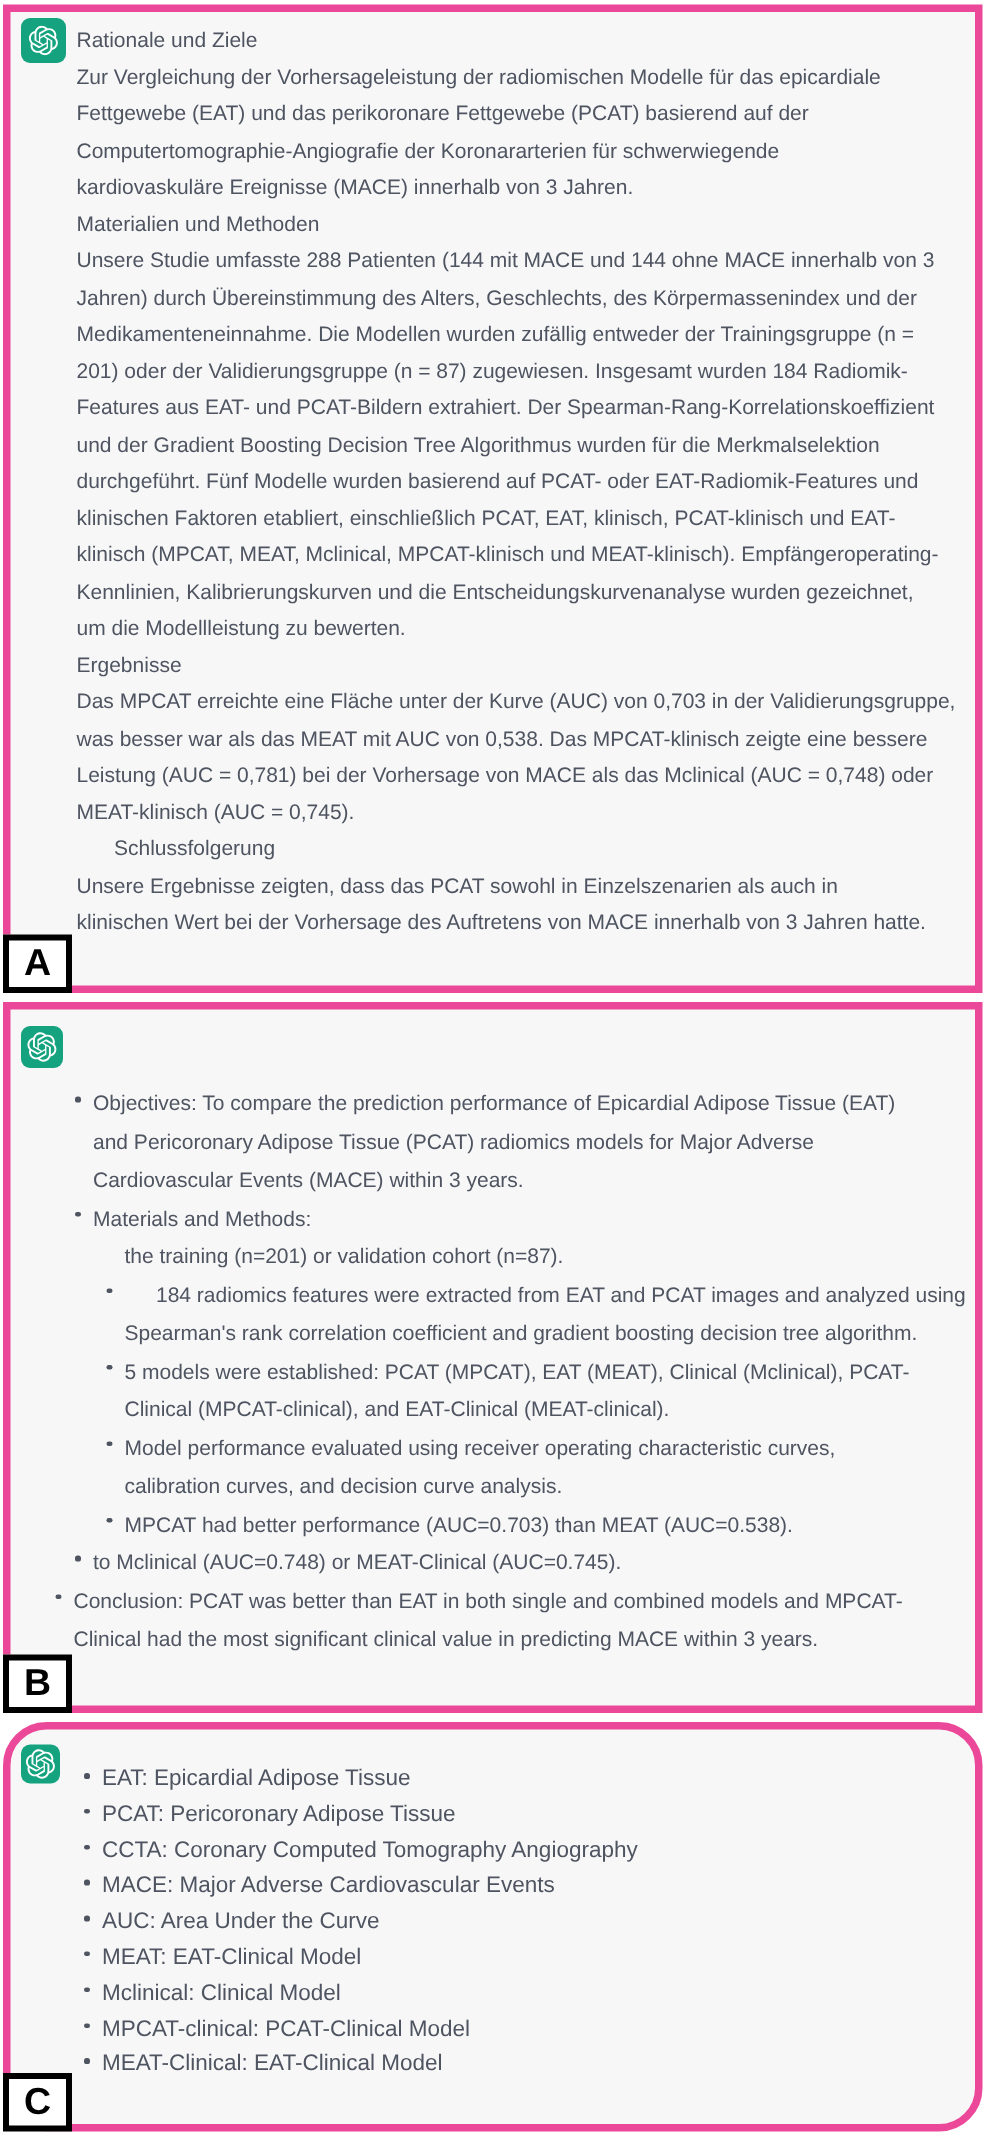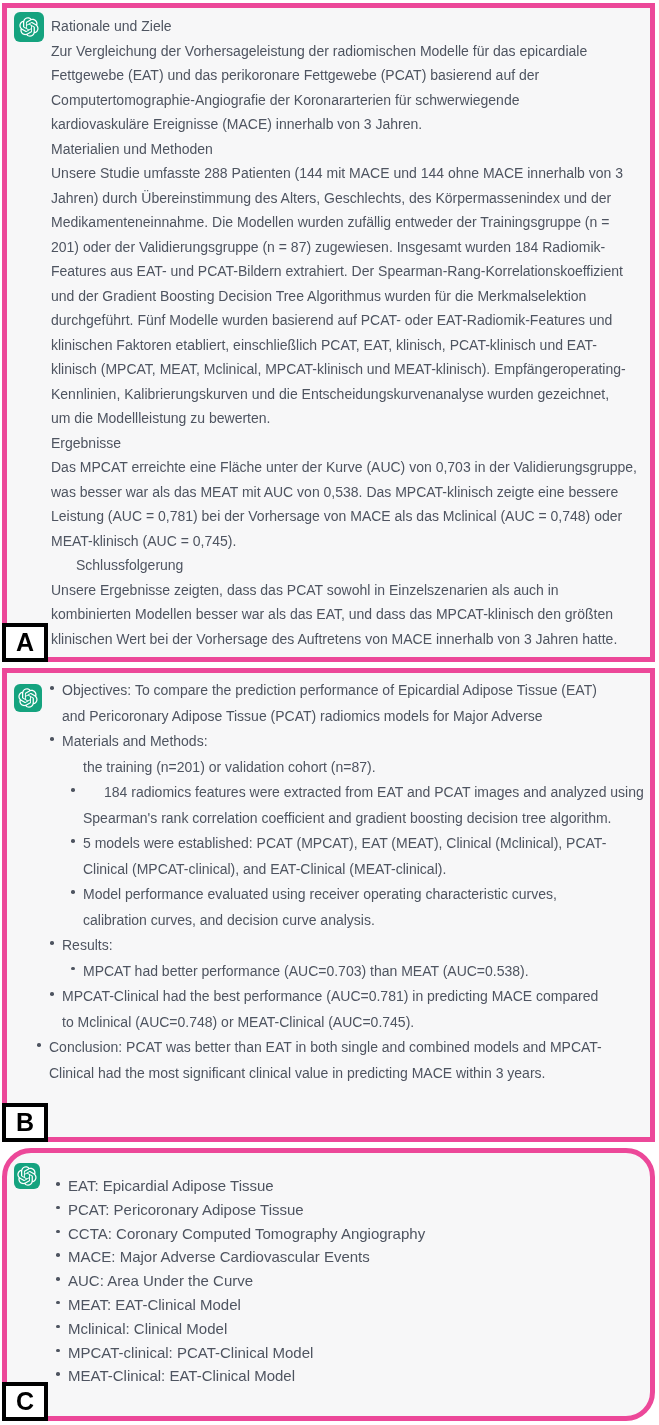--- a/index.html
+++ b/index.html
@@ -59,46 +59,45 @@
         <div class="line" style="line-height: 24.5px; font-size: 14px; padding-left: 44px;"><span>klinisch (MPCAT, MEAT, Mclinical, MPCAT-klinisch und MEAT-klinisch). Empfängeroperating-</span></div>
         <div class="line" style="line-height: 24.5px; font-size: 14px; padding-left: 44px;"><span>Kennlinien, Kalibrierungskurven und die Entscheidungskurvenanalyse wurden gezeichnet,</span></div>
         <div class="line" style="line-height: 24.5px; font-size: 14px; padding-left: 44px;"><span>um die Modellleistung zu bewerten.</span></div>
         <div class="line" style="line-height: 24.5px; font-size: 14px; padding-left: 44px;"><span>Ergebnisse</span></div>
         <div class="line" style="line-height: 24.5px; font-size: 14px; padding-left: 44px;"><span>Das MPCAT erreichte eine Fläche unter der Kurve (AUC) von 0,703 in der Validierungsgruppe,</span></div>
         <div class="line" style="line-height: 24.5px; font-size: 14px; padding-left: 44px;"><span>was besser war als das MEAT mit AUC von 0,538. Das MPCAT-klinisch zeigte eine bessere</span></div>
         <div class="line" style="line-height: 24.5px; font-size: 14px; padding-left: 44px;"><span>Leistung (AUC = 0,781) bei der Vorhersage von MACE als das Mclinical (AUC = 0,748) oder</span></div>
         <div class="line" style="line-height: 24.5px; font-size: 14px; padding-left: 44px;"><span>MEAT-klinisch (AUC = 0,745).</span></div>
         <div class="line" style="line-height: 24.5px; font-size: 14px; padding-left: 69px;"><span>Schlussfolgerung</span></div>
         <div class="line" style="line-height: 24.5px; font-size: 14px; padding-left: 44px;"><span>Unsere Ergebnisse zeigten, dass das PCAT sowohl in Einzelszenarien als auch in</span></div>
-        <div class="line" style="line-height: 24.5px; font-size: 14px; padding-left: 44px;"><span>kombinierten Modellen besser war als das EAT, und dass das MPCAT-klinisch den größten</span></div>
         <div class="line" style="line-height: 24.5px; font-size: 14px; padding-left: 44px;"><span>klinischen Wert bei der Vorhersage des Auftretens von MACE innerhalb von 3 Jahren hatte.</span></div>
       </div>
     <div class="plabel">A</div>
   </section>
 
   <section class="panel" style="top:668px;height:474px;">
     <span class="bot-icon" style="left:7px;top:11px;width:28px;height:28px;">
       <svg viewBox="0 0 41 41">
           <path fill="#ffffff" d="M37.5324 16.8707C37.9808 15.5241 38.1363 14.0974 37.9886 12.6859C37.8409 11.2744 37.3934 9.91076 36.676 8.68622C35.6126 6.83404 33.9882 5.3676 32.0373 4.4985C30.0864 3.62941 27.9098 3.40259 25.8215 3.85078C24.8796 2.7893 23.7219 1.94125 22.4257 1.36341C21.1295 0.785575 19.7249 0.491269 18.3058 0.500197C16.1708 0.495044 14.0893 1.16803 12.3614 2.42214C10.6335 3.67624 9.34853 5.44666 8.6917 7.47815C7.30085 7.76286 5.98686 8.3414 4.8377 9.17505C3.68854 10.0087 2.73073 11.0782 2.02839 12.312C0.956464 14.1591 0.498905 16.2988 0.721698 18.4228C0.944492 20.5467 1.83612 22.5449 3.268 24.1293C2.81966 25.4759 2.66413 26.9026 2.81182 28.3141C2.95951 29.7256 3.40701 31.0892 4.12437 32.3138C5.18791 34.1659 6.81226 35.6322 8.76321 36.5013C10.7142 37.3704 12.8908 37.5973 14.9789 37.1492C15.9208 38.2107 17.0786 39.0587 18.3747 39.6366C19.6709 40.2144 21.0755 40.5087 22.4946 40.4998C24.6307 40.5054 26.7133 39.8321 28.4418 38.5772C30.1704 37.3223 31.4556 35.5506 32.1119 33.5179C33.5027 33.2332 34.8167 32.6547 35.9659 31.821C37.115 30.9874 38.0728 29.9178 38.7752 28.684C39.8458 26.8371 40.3023 24.6979 40.0789 22.5748C39.8556 20.4517 38.9639 18.4544 37.5324 16.8707ZM22.4978 37.8849C20.7443 37.8874 19.0459 37.2733 17.6994 36.1501C17.7601 36.117 17.8666 36.0586 17.936 36.0161L25.9004 31.4156C26.1003 31.3019 26.2663 31.137 26.3813 30.9378C26.4964 30.7386 26.5563 30.5124 26.5549 30.2825V19.0542L29.9213 20.998C29.9389 21.0068 29.9541 21.0198 29.9656 21.0359C29.977 21.052 29.9842 21.0707 29.9867 21.0902V30.3889C29.9842 32.375 29.1946 34.2791 27.7909 35.6841C26.3872 37.0892 24.4838 37.8806 22.4978 37.8849ZM6.39227 31.0064C5.51397 29.4888 5.19742 27.7107 5.49804 25.9832C5.55718 26.0187 5.66048 26.0818 5.73461 26.1244L13.699 30.7248C13.8975 30.8408 14.1233 30.902 14.3532 30.902C14.583 30.902 14.8088 30.8408 15.0073 30.7248L24.731 25.1103V28.9979C24.7321 29.0177 24.7283 29.0376 24.7199 29.0556C24.7115 29.0736 24.6988 29.0893 24.6829 29.1012L16.6317 33.7497C14.9096 34.7416 12.8643 35.0097 10.9447 34.4954C9.02506 33.9811 7.38785 32.7263 6.39227 31.0064ZM4.29707 13.6194C5.17156 12.0998 6.55279 10.9364 8.19885 10.3327C8.19885 10.4013 8.19491 10.5228 8.19491 10.6071V19.8078C8.19351 20.0375 8.25334 20.2635 8.36823 20.4625C8.48312 20.6615 8.64893 20.8262 8.84863 20.9401L18.5723 26.5542L15.206 28.4979C15.1894 28.5089 15.1703 28.5155 15.1505 28.5173C15.1307 28.5191 15.1107 28.516 15.0924 28.5082L7.04046 23.8557C5.32135 22.8601 4.06716 21.2235 3.55289 19.3046C3.03862 17.3858 3.30624 15.3413 4.29707 13.6194ZM31.955 20.0556L22.2312 14.4411L25.5976 12.4981C25.6142 12.4872 25.6333 12.4805 25.6531 12.4787C25.6729 12.4769 25.6928 12.4801 25.7111 12.4879L33.7631 17.1364C34.9967 17.849 36.0017 18.8982 36.6606 20.1613C37.3194 21.4244 37.6047 22.849 37.4832 24.2684C37.3617 25.6878 36.8382 27.0432 35.9743 28.1759C35.1103 29.3086 33.9415 30.1717 32.6047 30.6641C32.6047 30.5947 32.6047 30.4733 32.6047 30.3889V21.1882C32.6066 20.9586 32.5474 20.7328 32.4332 20.5338C32.319 20.3348 32.154 20.1698 31.955 20.0556ZM35.3055 15.0128C35.2464 14.9765 35.1431 14.9142 35.069 14.8717L27.1045 10.2712C26.9061 10.1554 26.6803 10.0943 26.4504 10.0943C26.2206 10.0943 25.9948 10.1554 25.7963 10.2712L16.0726 15.8858V11.9982C16.0715 11.9783 16.0753 11.9585 16.0837 11.9405C16.0921 11.9225 16.1048 11.9068 16.1207 11.8949L24.1719 7.25025C25.4053 6.53903 26.8158 6.19376 28.2383 6.25482C29.6608 6.31589 31.0364 6.78077 32.2044 7.59508C33.3723 8.40939 34.2842 9.53945 34.8334 10.8531C35.3826 12.1667 35.5464 13.6095 35.3055 15.0128ZM14.2424 21.9419L10.8752 19.9981C10.8576 19.9893 10.8423 19.9763 10.8309 19.9602C10.8195 19.9441 10.8122 19.9254 10.8098 19.9058V10.6071C10.8107 9.18295 11.2173 7.78848 11.9819 6.58696C12.7466 5.38544 13.8377 4.42659 15.1275 3.82264C16.4173 3.21869 17.8524 2.99464 19.2649 3.1767C20.6775 3.35876 22.0089 3.93941 23.1034 4.85067C23.0427 4.88379 22.937 4.94215 22.8668 4.98473L14.9024 9.58517C14.7025 9.69878 14.5366 9.86356 14.4215 10.0626C14.3065 10.2616 14.2466 10.4877 14.2479 10.7175L14.2424 21.9419ZM16.071 17.9991L20.4018 15.4978L24.7325 17.9975V22.9985L20.4018 25.4983L16.071 22.9985V17.9991Z"></path>
         </svg>
     </span>
     <div class="lines" style="padding-top: 5px;">
-        <div class="line" style="line-height: 25.5px; font-size: 14px; padding-left: 55px;"><span class="dot" style="left: 43px;"></span><span>Objectives: To compare the prediction performance of Epicardial Adipose Tissue (EAT)</span></div>
+        <div class="line" style="line-height: 25.5px; font-size: 14px; padding-left: 55px; margin-top: 45px;"><span class="dot" style="left: 43px;"></span><span>Objectives: To compare the prediction performance of Epicardial Adipose Tissue (EAT)</span></div>
         <div class="line" style="line-height: 25.5px; font-size: 14px; padding-left: 55px;"><span>and Pericoronary Adipose Tissue (PCAT) radiomics models for Major Adverse</span></div>
+        <div class="line" style="line-height: 25.5px; font-size: 14px; padding-left: 55px;"><span>Cardiovascular Events (MACE) within 3 years.</span></div>
         <div class="line" style="line-height: 25.5px; font-size: 14px; padding-left: 55px;"><span class="dot" style="left: 43px;"></span><span>Materials and Methods:</span></div>
         <div class="line" style="line-height: 25.5px; font-size: 14px; padding-left: 76px;"><span>the training (n=201) or validation cohort (n=87).</span></div>
         <div class="line" style="line-height: 25.5px; font-size: 14px; padding-left: 97px;"><span class="dot" style="left: 64px;"></span><span>184 radiomics features were extracted from EAT and PCAT images and analyzed using</span></div>
         <div class="line" style="line-height: 25.5px; font-size: 14px; padding-left: 76px;"><span>Spearman's rank correlation coefficient and gradient boosting decision tree algorithm.</span></div>
         <div class="line" style="line-height: 25.5px; font-size: 14px; padding-left: 76px;"><span class="dot" style="left: 64px;"></span><span>5 models were established: PCAT (MPCAT), EAT (MEAT), Clinical (Mclinical), PCAT-</span></div>
         <div class="line" style="line-height: 25.5px; font-size: 14px; padding-left: 76px;"><span>Clinical (MPCAT-clinical), and EAT-Clinical (MEAT-clinical).</span></div>
         <div class="line" style="line-height: 25.5px; font-size: 14px; padding-left: 76px;"><span class="dot" style="left: 64px;"></span><span>Model performance evaluated using receiver operating characteristic curves,</span></div>
         <div class="line" style="line-height: 25.5px; font-size: 14px; padding-left: 76px;"><span>calibration curves, and decision curve analysis.</span></div>
-        <div class="line" style="line-height: 25.5px; font-size: 14px; padding-left: 55px;"><span class="dot" style="left: 43px;"></span><span>Results:</span></div>
         <div class="line" style="line-height: 25.5px; font-size: 14px; padding-left: 76px;"><span class="dot" style="left: 64px;"></span><span>MPCAT had better performance (AUC=0.703) than MEAT (AUC=0.538).</span></div>
-        <div class="line" style="line-height: 25.5px; font-size: 14px; padding-left: 55px;"><span class="dot" style="left: 43px;"></span><span>MPCAT-Clinical had the best performance (AUC=0.781) in predicting MACE compared</span></div>
+        <div class="line" style="line-height: 25.5px; font-size: 14px; padding-left: 55px;"><span class="dot" style="left: 43px;"></span></div>
         <div class="line" style="line-height: 25.5px; font-size: 14px; padding-left: 55px;"><span>to Mclinical (AUC=0.748) or MEAT-Clinical (AUC=0.745).</span></div>
         <div class="line" style="line-height: 25.5px; font-size: 14px; padding-left: 42px;"><span class="dot" style="left: 30px;"></span><span>Conclusion: PCAT was better than EAT in both single and combined models and MPCAT-</span></div>
         <div class="line" style="line-height: 25.5px; font-size: 14px; padding-left: 42px;"><span>Clinical had the most significant clinical value in predicting MACE within 3 years.</span></div>
       </div>
     <div class="plabel">B</div>
   </section>
 
   <section class="panel" style="top:1148px;height:273px;border-radius:29px;">
     <span class="bot-icon" style="left:7px;top:10px;width:26px;height:26px;">
       <svg viewBox="0 0 41 41">

